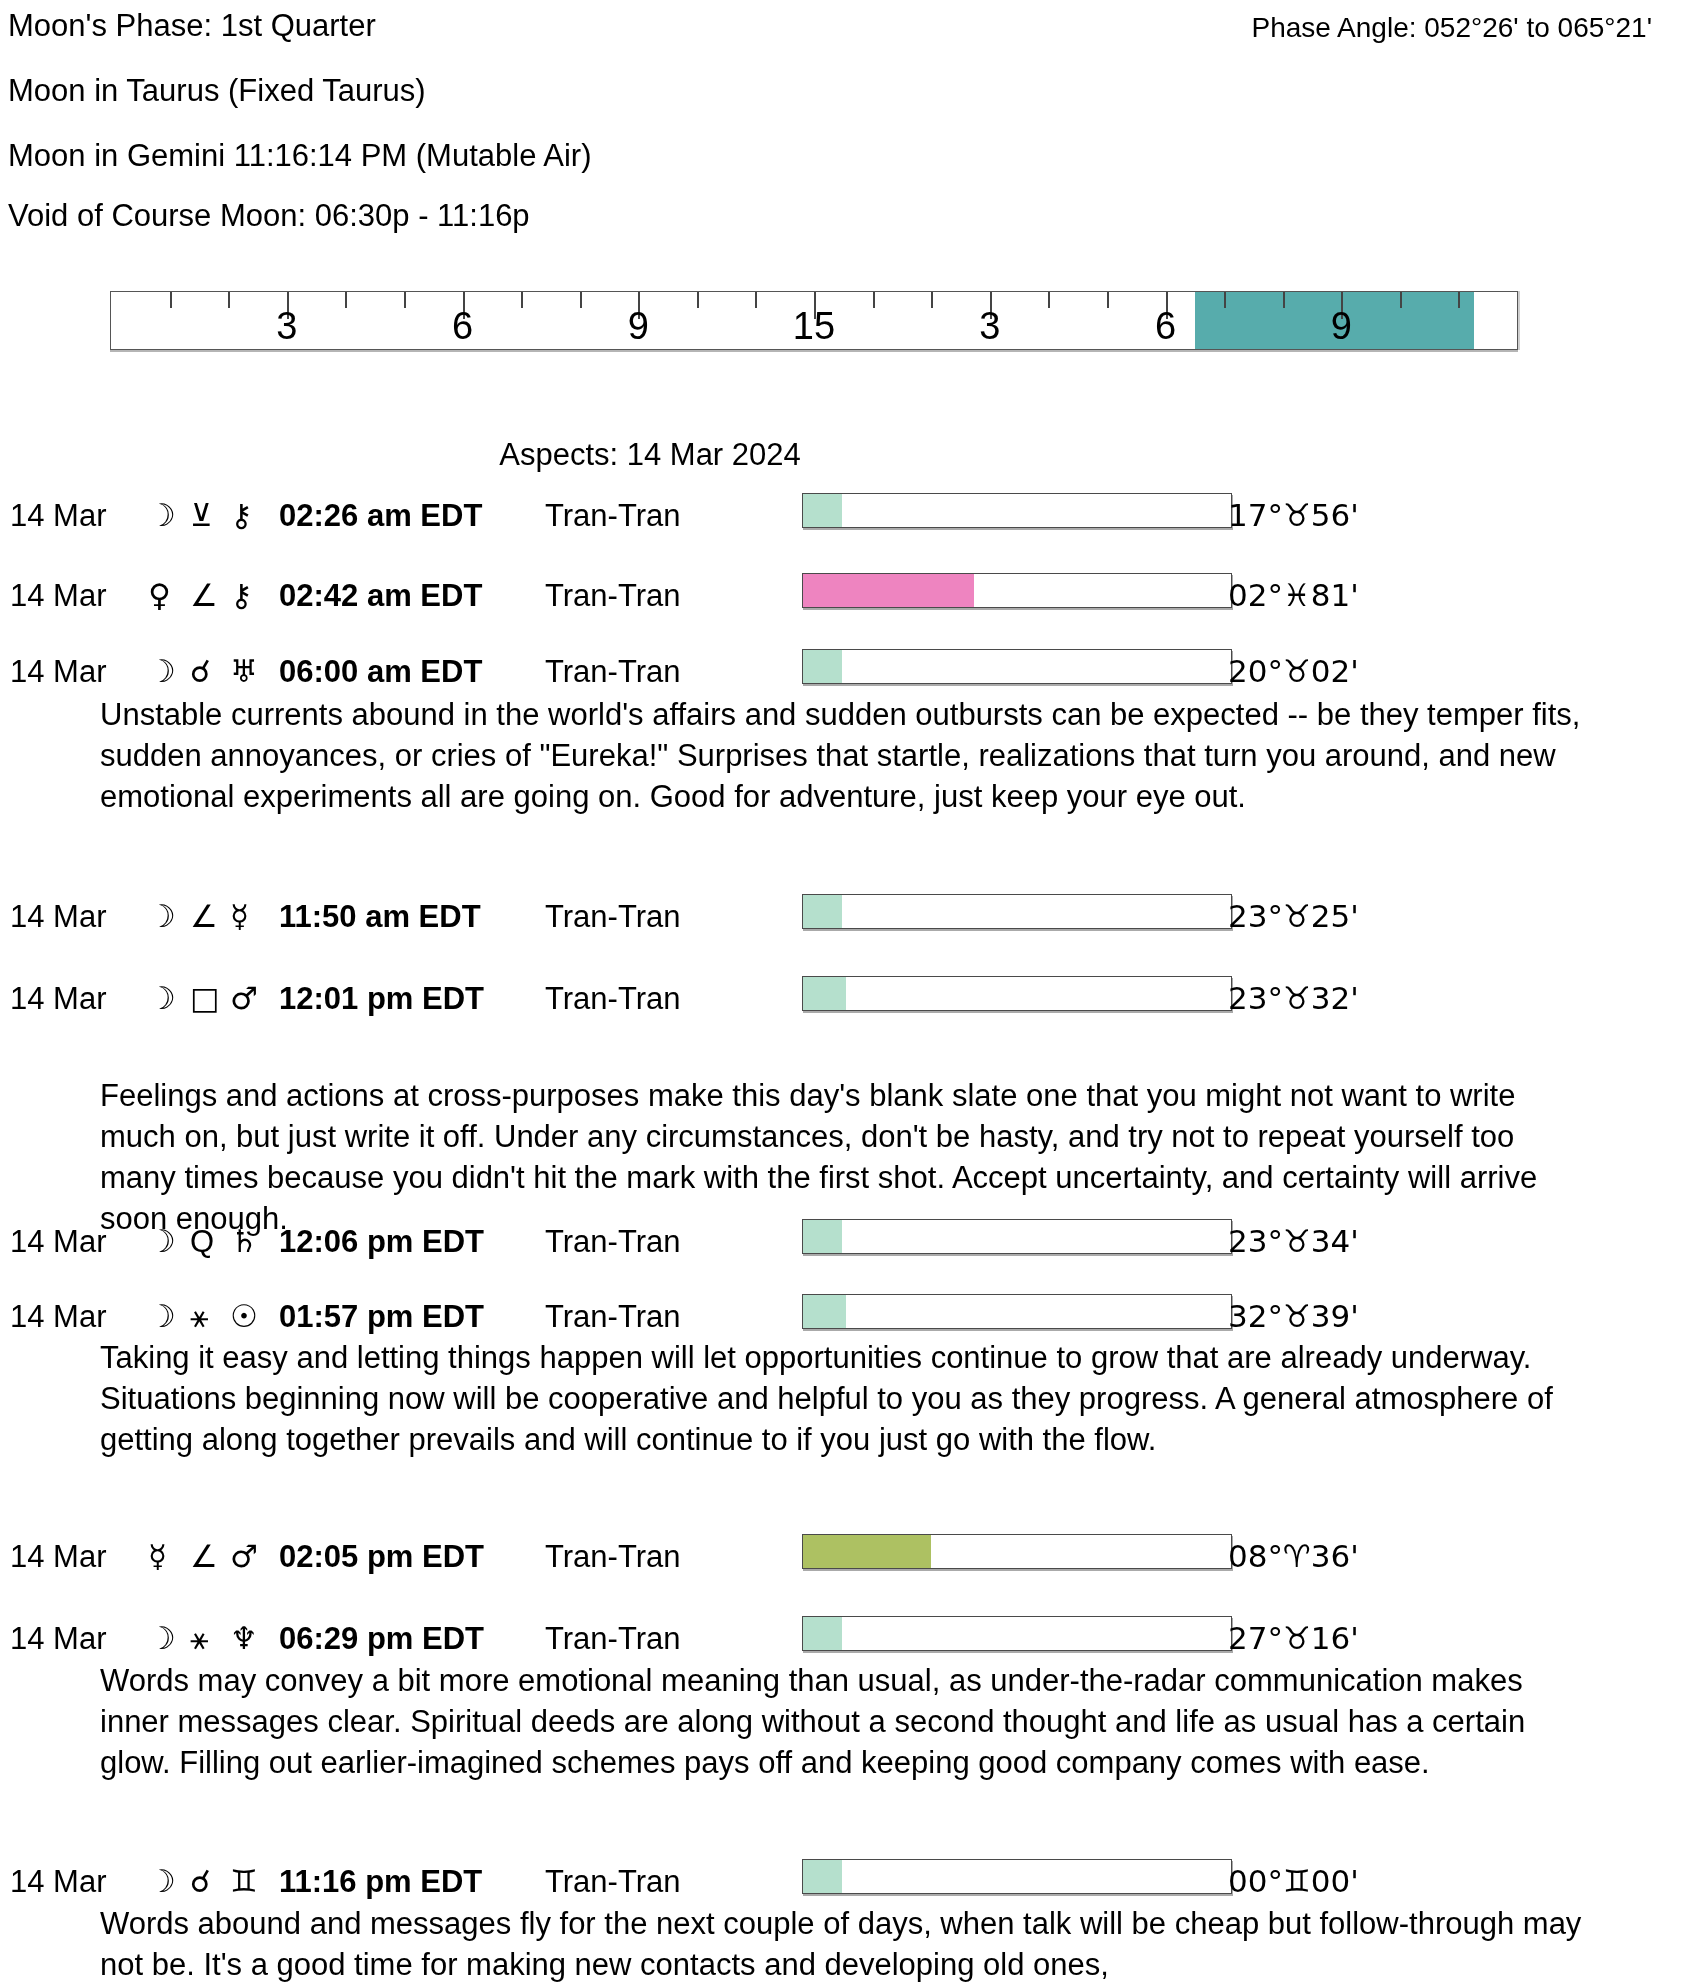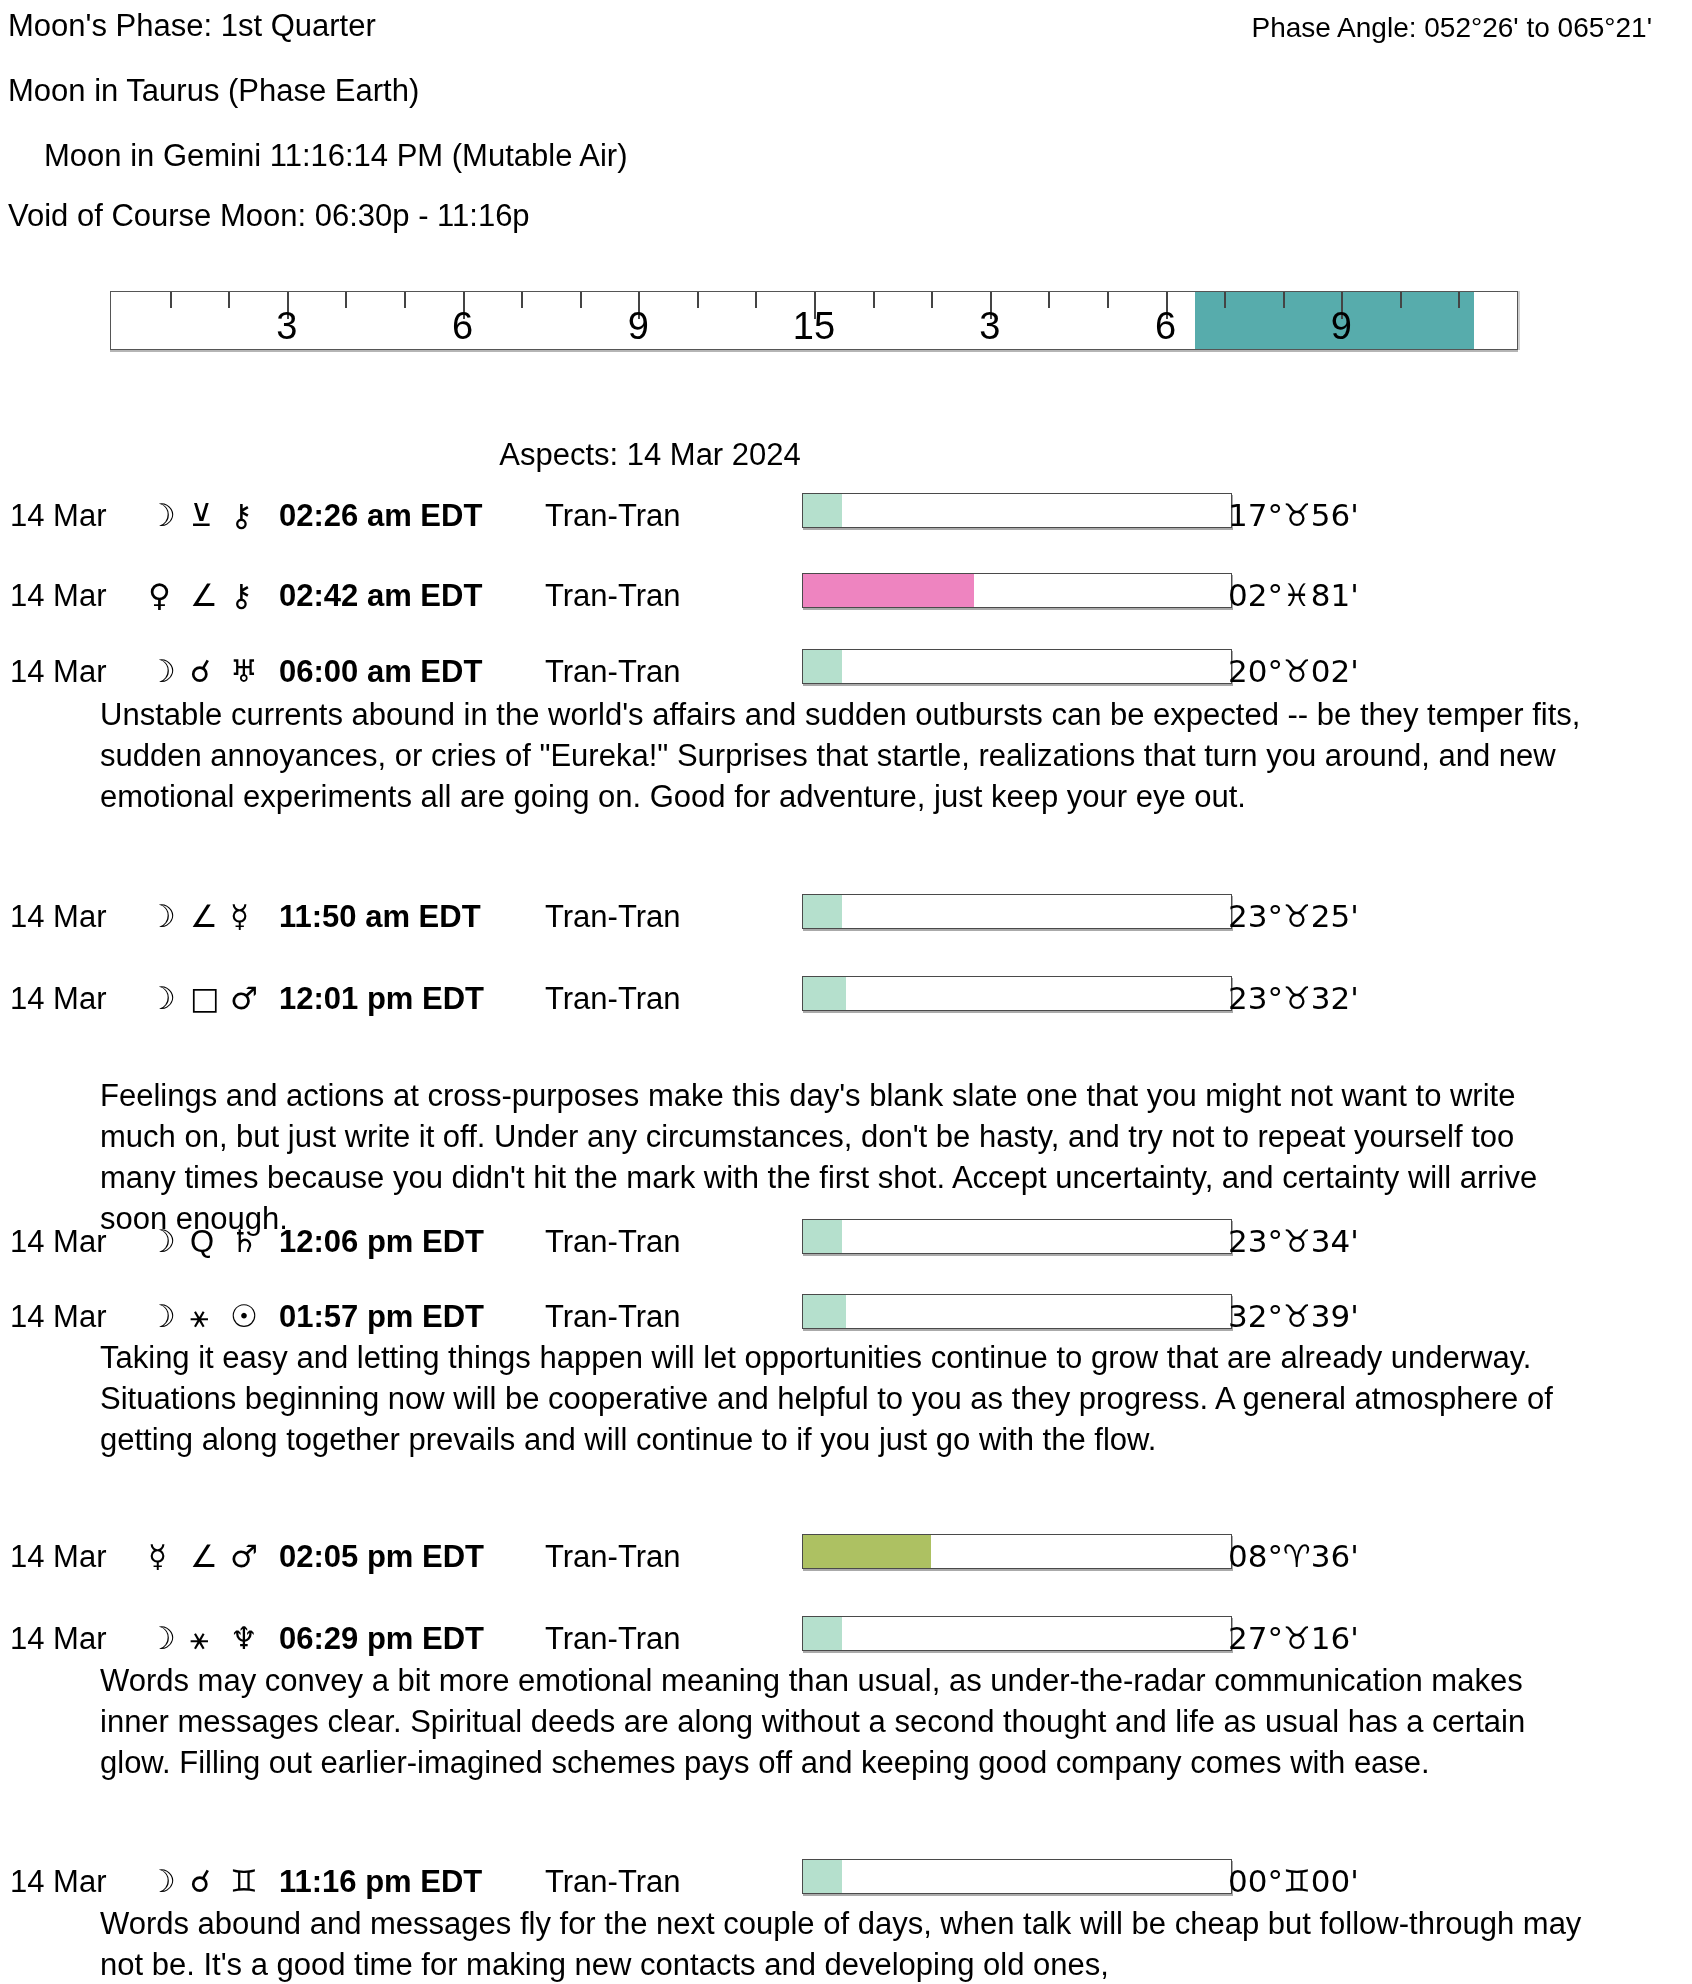--- a/index.html
+++ b/index.html
@@ -8,21 +8,21 @@
     background:#ffffff;color:#000;
     font-family:"Liberation Sans",sans-serif;font-size:31px;
   }
   .abs{position:absolute;}
   .glyph{font-family:"DejaVu Sans",sans-serif;}
 
   
   #hdr-phase{top:8px;left:8px;}
   #hdr-angle{top:12px;right:40px;font-size:28px;}
   #hdr-moonin1{top:73px;left:8px;}
-  #hdr-moonin2{top:138px;left:8px;margin-left:36px;}
+  #hdr-moonin2{top:138px;left:8px;}
   #hdr-voc{top:198px;left:8px;}
 
   
   #ruler{top:291px;left:110px;width:1406px;height:57px;
     border:1px solid #555;box-shadow:0 2px 0 #b5b5b5,2px 0 0 #cfcfcf;background:#fff;}
   #ruler .voidfill{position:absolute;top:0;bottom:0;}
   #ruler .tick{position:absolute;top:0;width:2px;height:16px;background:#444;}
   #ruler .tick.major{height:27px;}
   .rlabel{position:absolute;top:12px;transform:translateX(-50%);
     font-size:38px;line-height:44px;font-family:"Liberation Sans",sans-serif;}
@@ -42,21 +42,21 @@
   .deg{position:absolute;left:1218px;top:0;font-family:"DejaVu Sans",sans-serif;}
 
   
   .para{position:absolute;left:100px;width:1495px;line-height:41px;}
 </style>
 </head>
 <body>
 
 <div class="abs" id="hdr-phase">Moon's Phase:  1st Quarter</div>
 <div class="abs" id="hdr-angle">Phase Angle:  052°26' to 065°21'</div>
-<div class="abs" id="hdr-moonin1">Moon in Taurus   (Phase Earth)</div>
+<div class="abs" id="hdr-moonin1">Moon in Taurus   (Fixed Taurus)</div>
 <div class="abs" id="hdr-moonin2">Moon in Gemini 11:16:14 PM  (Mutable Air)</div>
 <div class="abs" id="hdr-voc">Void of Course Moon:  06:30p -  11:16p</div>
 
 <div class="abs" id="ruler">
   <div class="voidfill" style="left: 77.08%; width: 19.87%; background: rgb(87, 172, 172);"></div>
   <div id="ruler-ticks">
       <div class="tick" style="left: 4.16667%;"></div>
       <div class="tick" style="left: 8.33333%;"></div>
       <div class="tick major" style="left: 12.5%;"></div>
       <div class="tick" style="left: 16.6667%;"></div>

